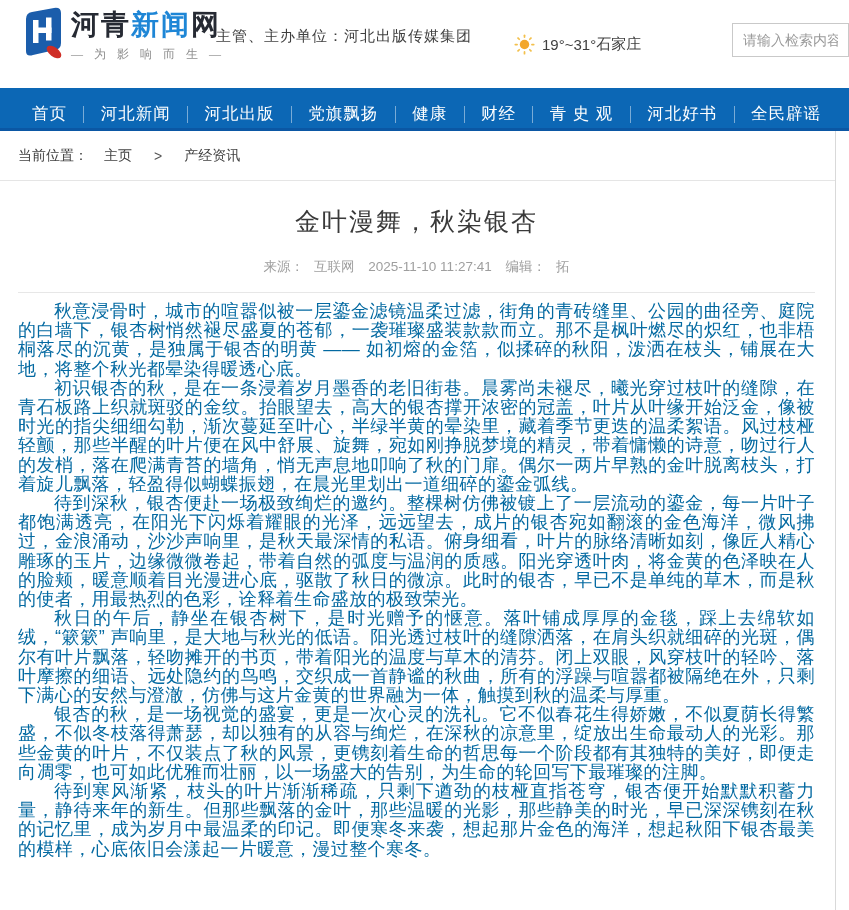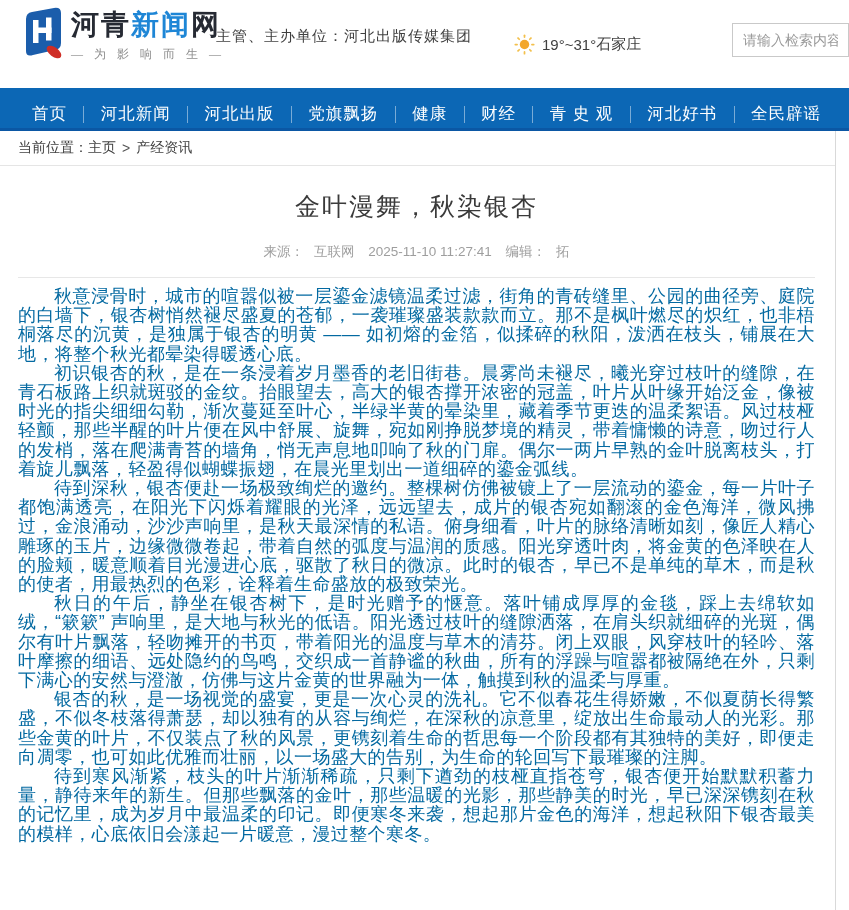--- a/index.html
+++ b/index.html
@@ -32,22 +32,22 @@
     height:43px; background:#0c67b5; border-bottom:3px solid #0b57a4;
     display:flex; align-items:center; justify-content:space-between;
     padding:12px 22px 0 26px;
   }
   .nav-item { color:#ffffff; font-size:16.5px; letter-spacing:1px; padding:0 6px; cursor:pointer; white-space:nowrap; }
   .nav-sep { width:1px; height:17px; background:rgba(255,255,255,0.45); }
   
   .content-wrap { width:836px; height:779px; border-right:1px solid #d9d9d9; }
   
   .breadcrumb-bar {
-    height:35px; display:flex; align-items:center; padding:0 18px;
-    font-size:14px; color:#3f3f3f; border-bottom:1px solid #e5e5e5;
+    height:50px; display:flex; align-items:center; padding:0 18px;
+    font-size:14px; color:#3f3f3f; border-bottom:1px solid #e5e5e5;gap:16px;
   }
   .breadcrumb-bar .crumb-link { cursor:pointer; }
   .breadcrumb-bar .crumb-sep { margin:0 6px; color:#555; }
   
   .article { padding:0 20px 0 18px; }
   .article-title { margin-top:24px; text-align:center; font-size:25px; font-weight:400; color:#3a3a3a; letter-spacing:2px; }
   .article-meta { margin-top:20px; text-align:center; font-size:13.5px; color:#9e9e9e; }
   .article-meta span { margin:0 5px; }
   .meta-divider { margin-top:16px; border-top:1px solid #e7e7e7; height:0; }
   .article-body { margin-top:9px; }

